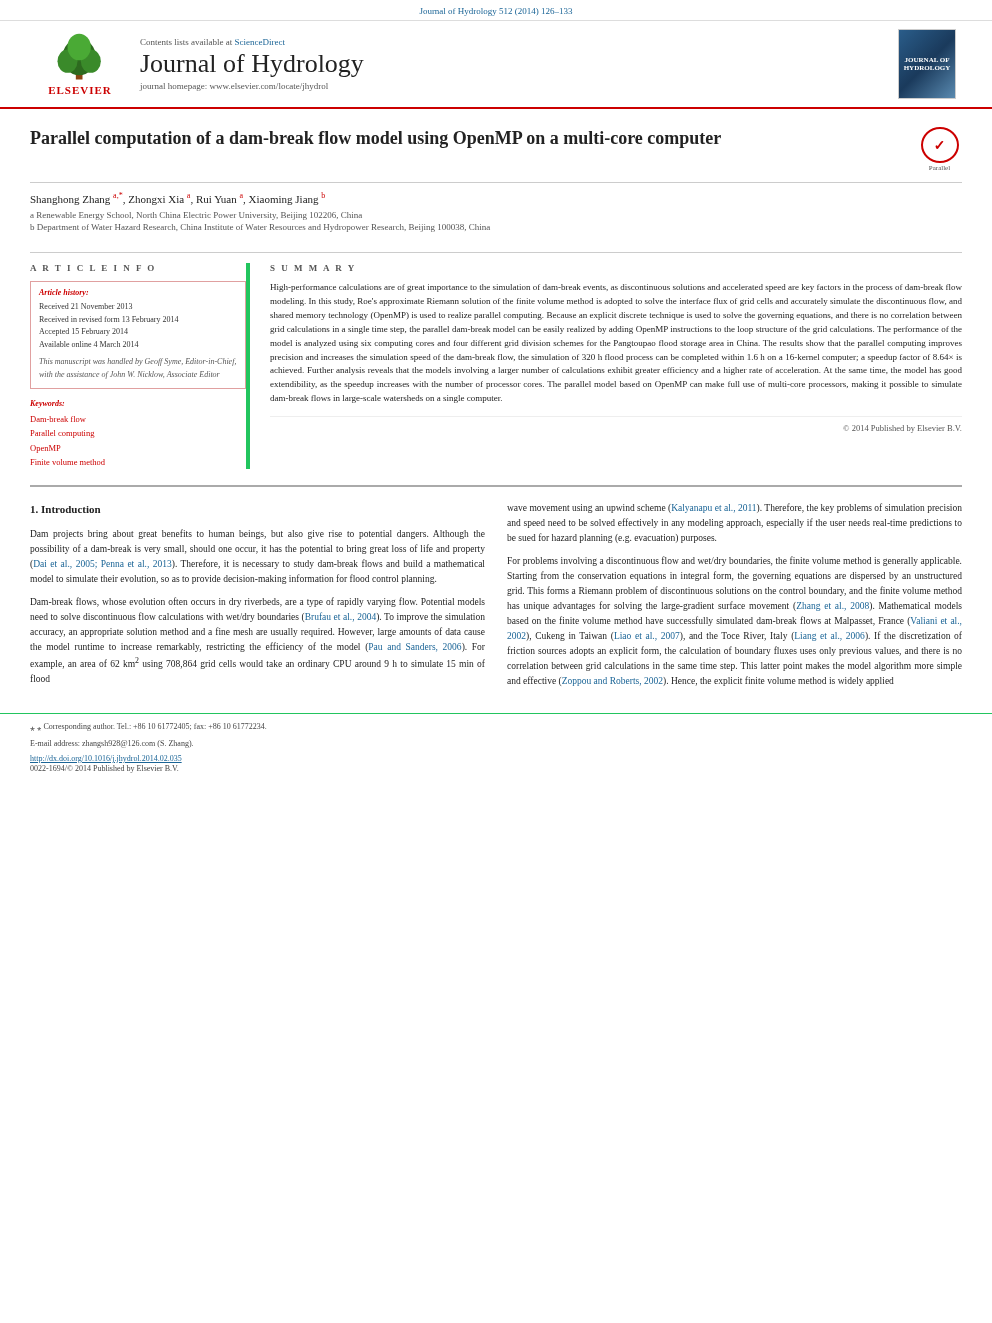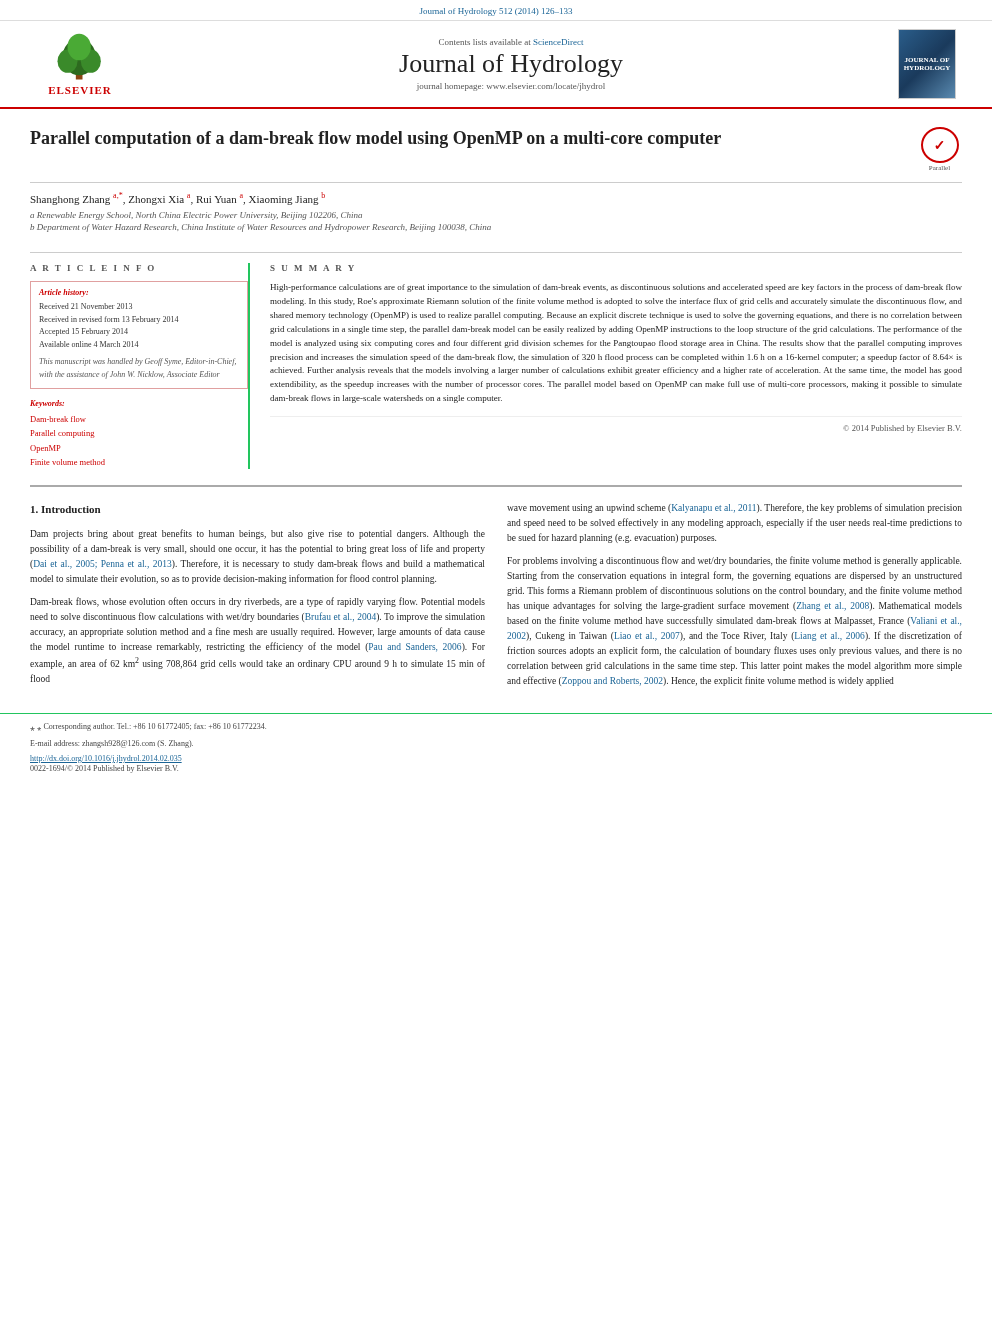--- a/index.html
+++ b/index.html
@@ -46,21 +46,21 @@
     }
     .elsevier-text {
       font-size: 11px;
       font-weight: bold;
       color: #c00;
       letter-spacing: 1px;
       margin-top: 2px;
     }
     .journal-header-center {
       flex: 1;
-      text-align: center;
+      text-align: left;
     }
     .science-direct-link {
       font-size: 9px;
       color: #555;
       margin-bottom: 2px;
     }
     .science-direct-link a {
       color: #1a6496;
       text-decoration: none;
     }
@@ -150,37 +150,36 @@
       font-size: 11px;
       color: #222;
     }
     .authors sup {
       font-size: 8px;
       color: #c00;
     }
     .affiliations {
       font-size: 9px;
       color: #555;
-      font-style: italic;
       margin-top: 4px;
       line-height: 1.4;
     }
 
     
     .two-col {
       display: flex;
       gap: 20px;
       margin-top: 14px;
       border-top: 1px solid #ccc;
       padding-top: 10px;
     }
     .col-left {
       width: 220px;
       min-width: 220px;
-      border-right: 2px solid #22c55e;
+      border-right: 4px solid #22c55e;
     }
     .col-right {
       flex: 1;
     }
 
     
     .section-header {
       font-size: 9px;
       font-weight: bold;
       letter-spacing: 2px;

